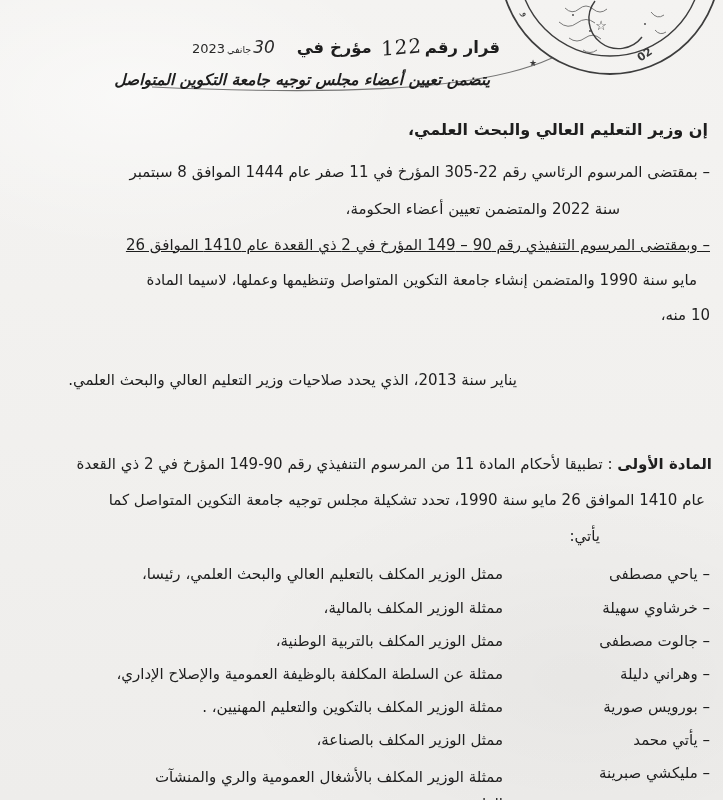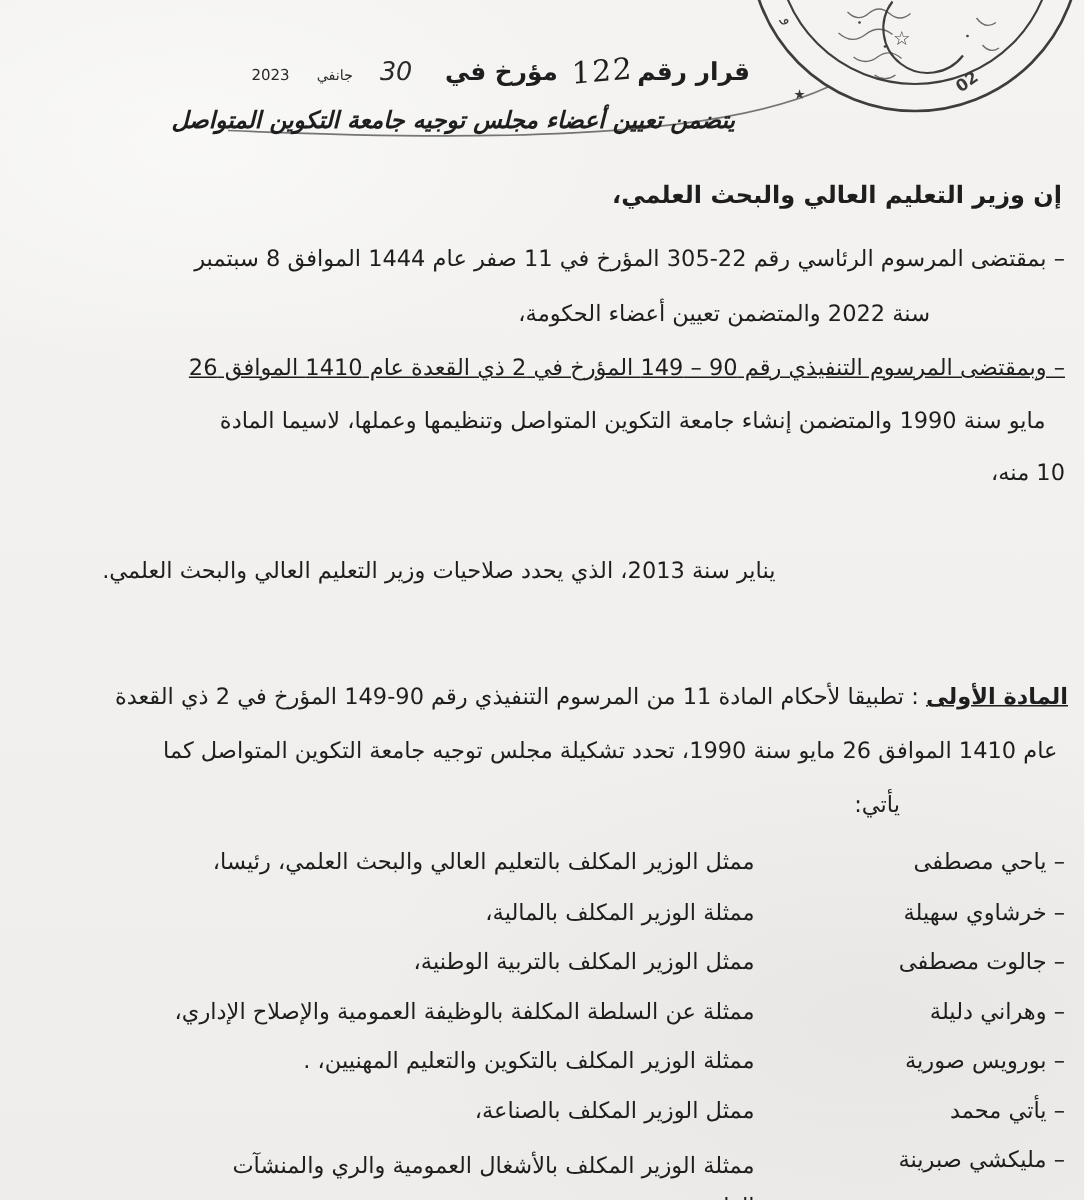--- a/index.html
+++ b/index.html
@@ -37,23 +37,23 @@
     top:1px;
     letter-spacing:1px;
   }
   .datestamp{
     display:inline-block;
     font-weight:500;
     margin-right:16px;
     color:#2a2a2a;
   }
   .datestamp .day{font-size:17px;letter-spacing:6px;font-style:italic;}
-  .datestamp .mon{font-size:9.5px;letter-spacing:0;margin:0 18px;}
-  .datestamp .yr{font-size:10px;letter-spacing:1px;}
-  .ulabel{font-weight:bold;text-decoration:underline;}
+  .datestamp .mon{font-size:9.5px;letter-spacing:0;margin:0 2px;}
+  .datestamp .yr{font-size:13px;letter-spacing:1px;}
+  .ulabel{font-weight:bold;}
   .mrow{position:absolute;left:13px;right:13px;height:30px;z-index:2;}
   .mname{position:absolute;right:0;top:0;font-size:15px;white-space:nowrap;}
   .mrole{position:absolute;right:207px;top:0;font-size:15px;white-space:nowrap;text-align:right;}
   .mrole.wrap{white-space:normal;width:392px;line-height:27px;}
   svg.seal{position:absolute;left:495px;top:0;z-index:1;}
   svg.swoosh{position:absolute;left:0;top:0;z-index:0;}
   .seal-ink{stroke:#3d3d3d;fill:none;}
   .seal-text{fill:#3a3a3a;font-family:"DejaVu Sans", sans-serif;}
 </style>
 </head>

